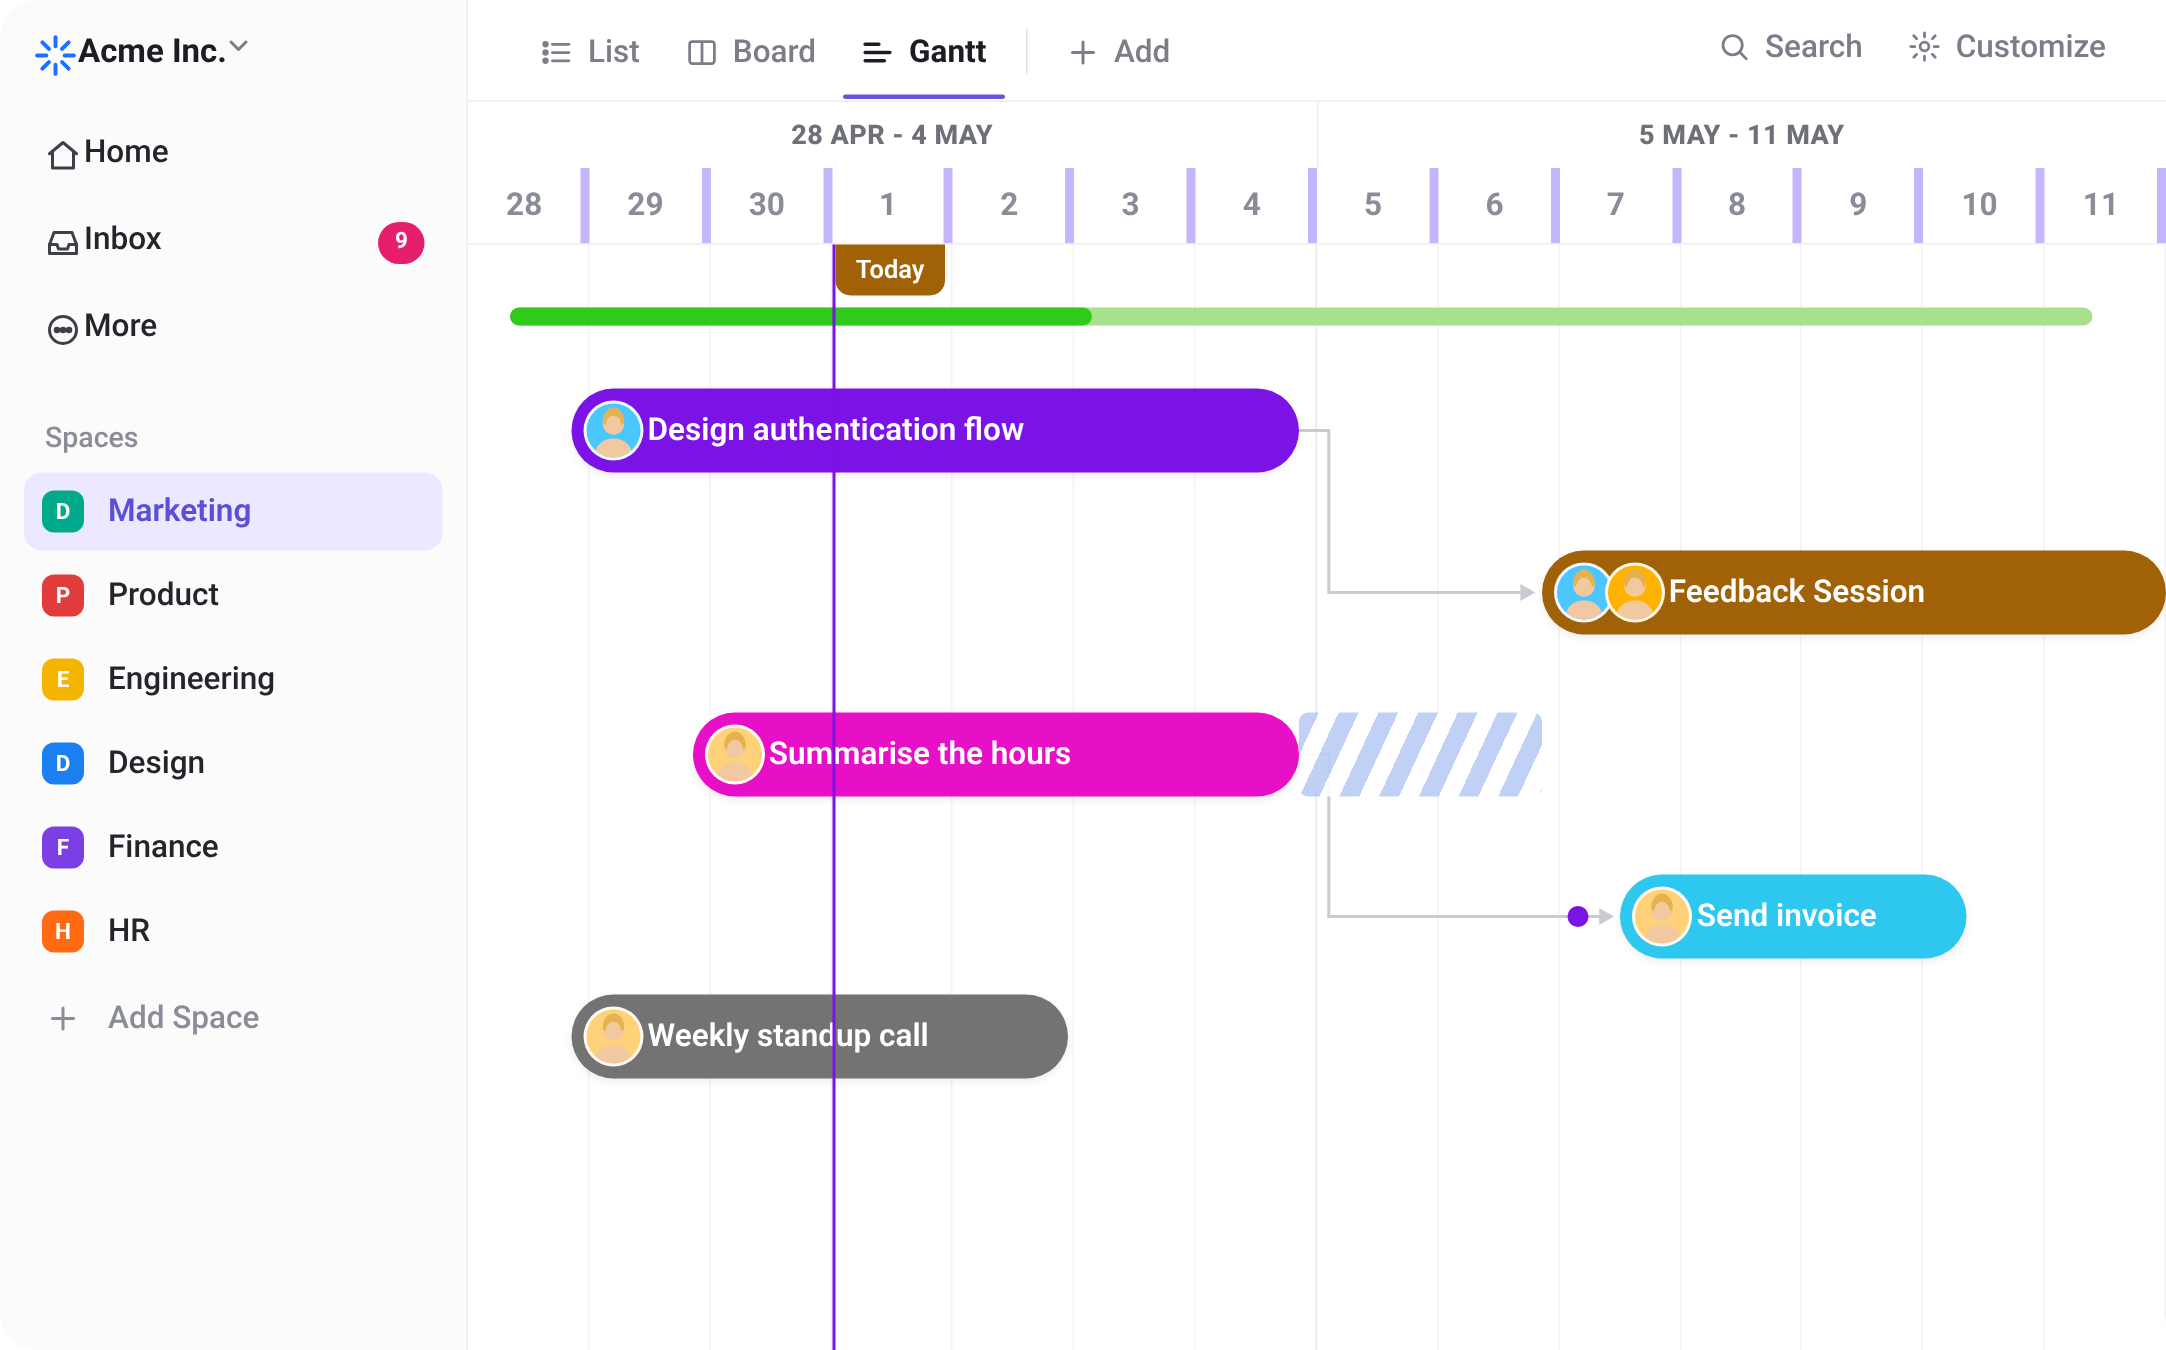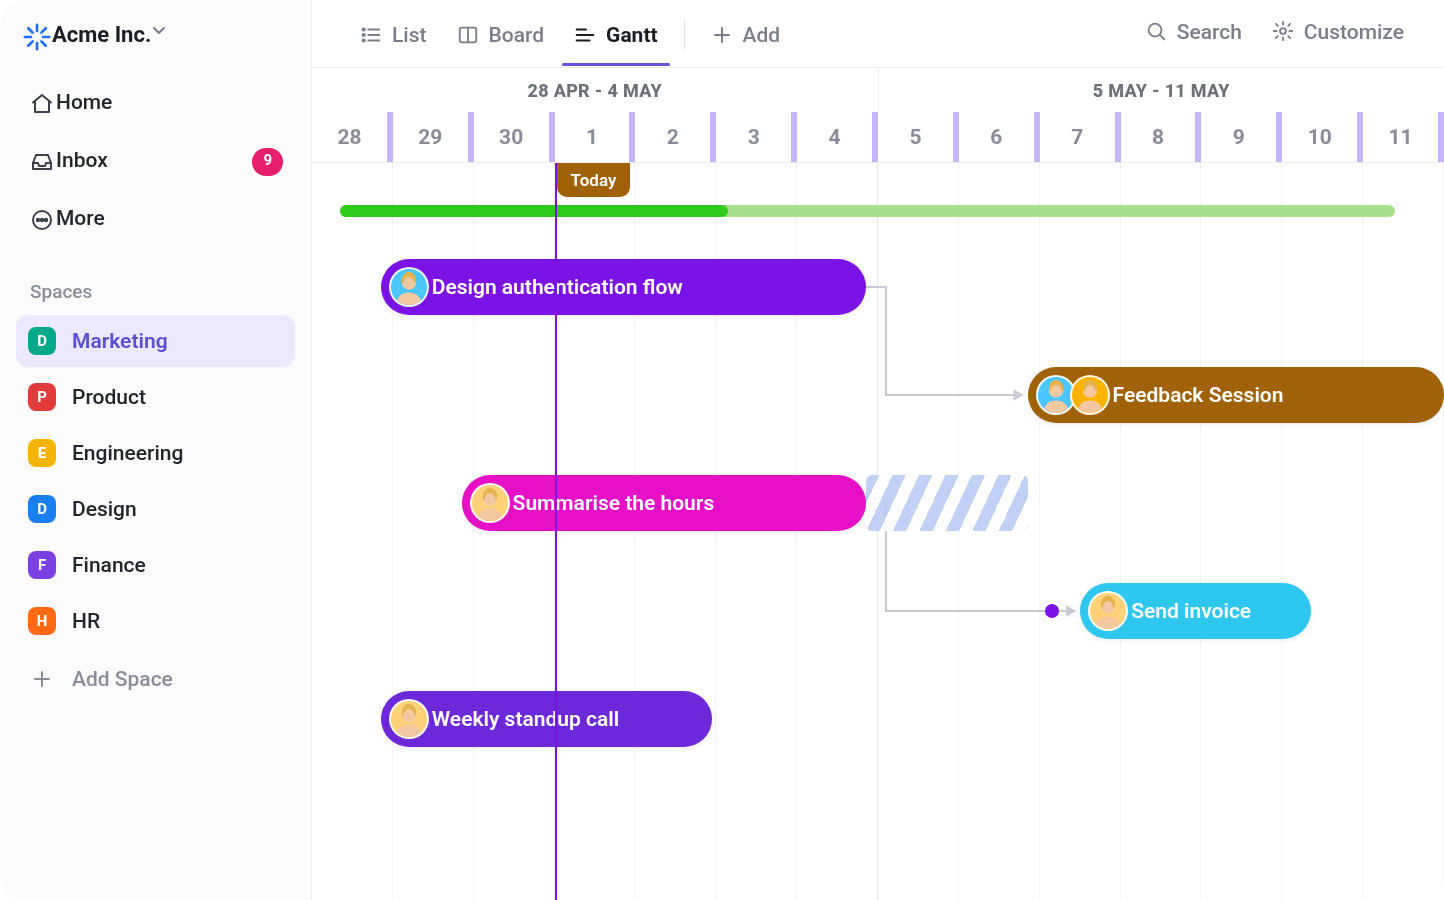--- a/index.html
+++ b/index.html
@@ -333,21 +333,21 @@
             <span class="avatar" style="background:#ffd27a">
               <svg viewBox="0 0 40 40">
                 <circle cx="20" cy="15" r="8" fill="#f2c8a0"></circle>
                 <path d="M6 40c0-9 6-14 14-14s14 5 14 14" fill="#f2c8a0"></path>
                 <path d="M12 13c0-6 4-10 8-10s8 4 8 10c0 2-1 3-2 3-1-5-3-7-6-7s-5 2-6 7c-1 0-2-1-2-3z" fill="#e6b24d"></path>
               </svg>
             </span>
           </span>
           <span>Send invoice</span>
         </div>
-        <div class="task" style="background: #6d28d9; left: 68.7286px; width: 331.514px; top: 528px;">
+        <div class="task" style="background: #737373; left: 68.7286px; width: 331.514px; top: 500px;">
           <span class="avatars">
             <span class="avatar" style="background:#ffd27a">
               <svg viewBox="0 0 40 40">
                 <circle cx="20" cy="15" r="8" fill="#f2c8a0"></circle>
                 <path d="M6 40c0-9 6-14 14-14s14 5 14 14" fill="#f2c8a0"></path>
                 <path d="M12 13c0-6 4-10 8-10s8 4 8 10c0 2-1 3-2 3-1-5-3-7-6-7s-5 2-6 7c-1 0-2-1-2-3z" fill="#e6b24d"></path>
               </svg>
             </span>
           </span>
           <span>Weekly standup call</span>

